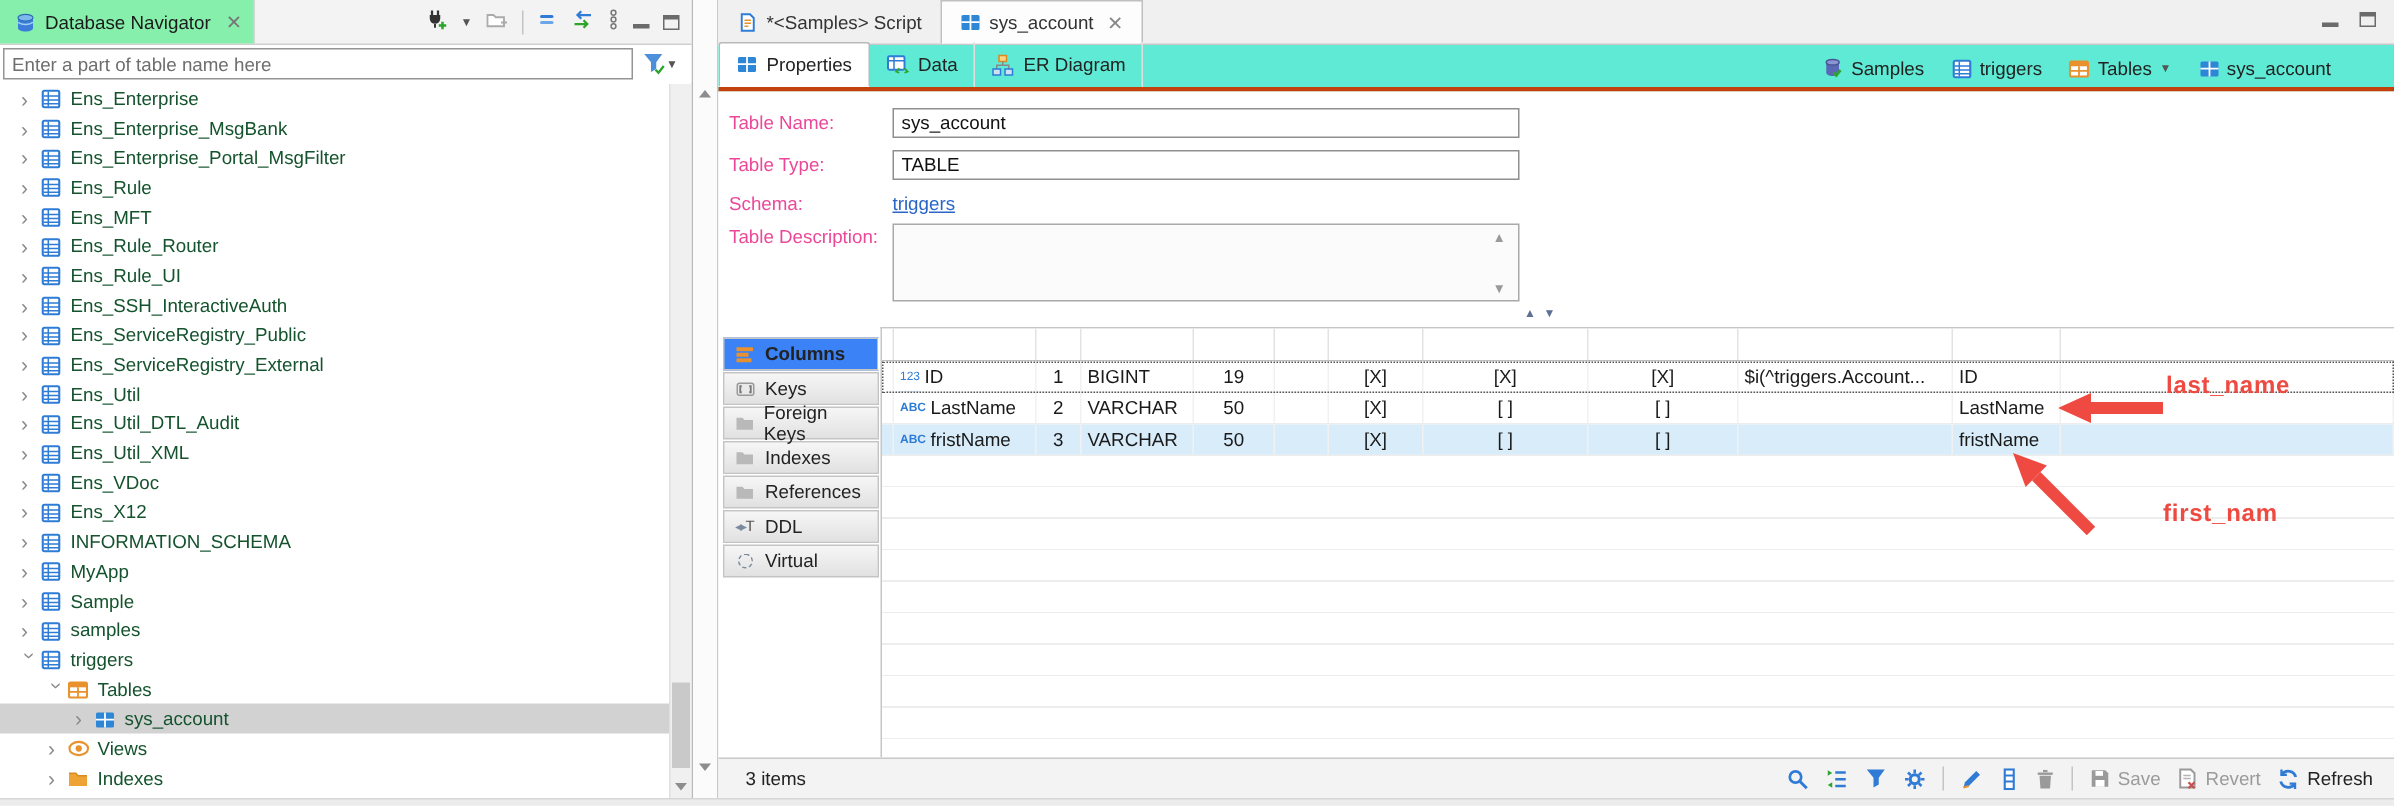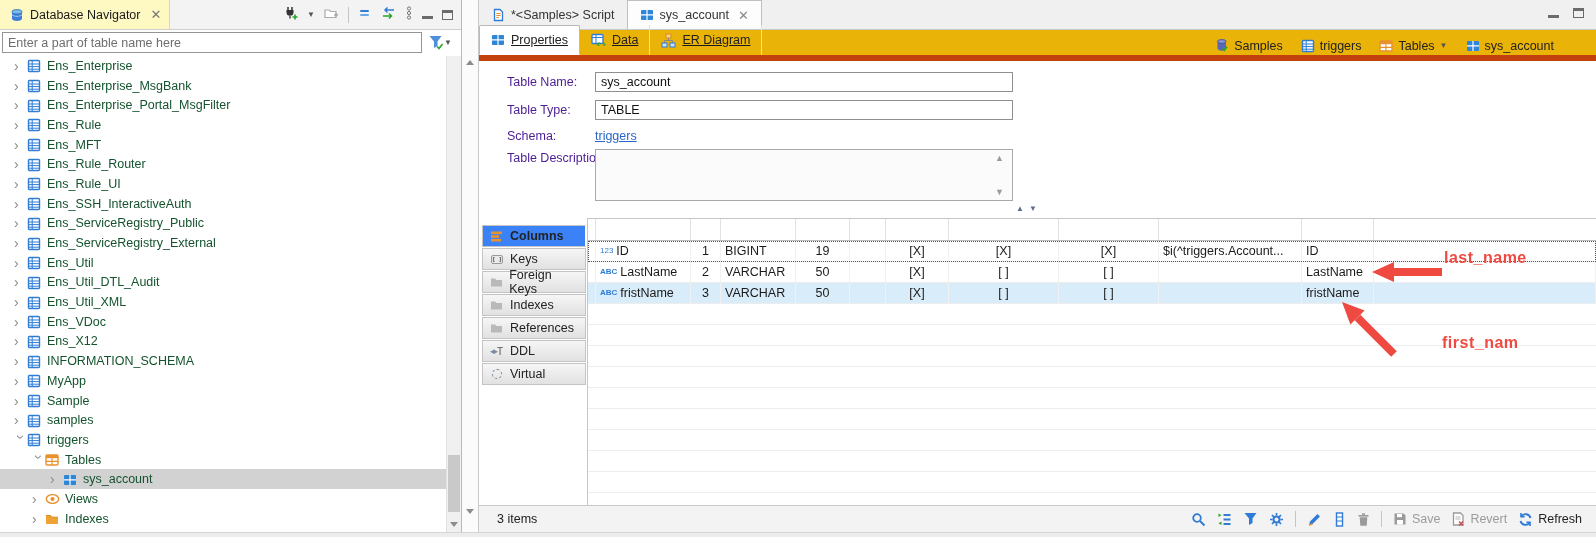--- a/index.html
+++ b/index.html
@@ -3,21 +3,21 @@
 <meta charset="utf-8">
 <style>
   * { margin:0; padding:0; box-sizing:border-box; }
   html,body { width:1596px; height:537px; }
   body { font-family:"Liberation Sans", sans-serif; font-size:12.5px; color:#1a1a1a; background:#ececec; overflow:hidden; }
   .app { position:relative; width:1596px; height:537px; background:#ececec; }
 
   
   .nav { position:absolute; left:0; top:0; width:462px; height:532px; background:#fff; border-right:1px solid #b9b9b9; }
   .nav-head { position:relative; height:30px; background:#f3f3f3; border-bottom:1px solid #cfcfcf; display:flex; align-items:center; }
-  .nav-tab { display:flex; align-items:center; gap:6px; height:29px; padding:0 8px 0 10px; background:#fef9c3; border-right:1px solid #d5d5d5; }
+  .nav-tab { display:flex; align-items:center; gap:6px; height:29px; padding:0 8px 0 10px; background:#86efac; border-right:1px solid #d5d5d5; }
   .nav-tab .x { color:#777; font-size:13px; margin-left:4px; cursor:pointer; }
   .nav-tools { margin-left:auto; display:flex; align-items:center; gap:9px; padding-right:8px; }
   .vsep { width:1px; height:16px; background:#c4c4c4; }
   .wmin { width:11px; height:3px; background:#6b6b6b; margin-top:6px; }
   .wmax { width:11px; height:10px; border:1px solid #6b6b6b; border-top:3px solid #6b6b6b; }
   .ddarrow { font-size:8px; color:#555; }
 
   .nav-filter { display:flex; align-items:center; height:25px; padding:1px 2px; background:#fff; }
   .nav-filter input { flex:0 0 420px; height:21px; border:1px solid #949494; padding:0 5px; font:12.5px "Liberation Sans",sans-serif; color:#701a75; }
   .nav-filter input::placeholder { color:#6e6e6e; }
@@ -48,28 +48,28 @@
   .estrip .sarr.down { bottom:18px; left:4px; }
 
   
   .editor { position:absolute; left:479px; top:0; right:0; height:532px; background:#fff; }
   .etabs { position:relative; height:30px; background:#f0f0f0; border-bottom:1px solid #c8c8c8; display:flex; align-items:flex-end; }
   .etab { display:flex; align-items:center; gap:6px; height:29px; padding:0 12px; color:#333; cursor:pointer; }
   .etab.active { background:#fdfdfd; border:1px solid #c0c0c0; border-bottom:none; }
   .etab .x { color:#888; font-size:13px; margin-left:3px; }
   .ewin { position:absolute; right:12px; top:8px; display:flex; gap:14px; align-items:center; }
 
-  .subtabs { position:relative; height:31px; background:#eab308; border-bottom:6px solid #c2410c; display:flex; align-items:flex-end;text-decoration:underline; }
+  .subtabs { position:relative; height:31px; background:#5eead4; border-bottom:3px solid #c2410c; display:flex; align-items:flex-end; }
   .stab { display:flex; align-items:center; gap:6px; height:30px; padding:0 11px; color:#222; border-right:1px solid #e0e0e0; cursor:pointer; }
   .stab.active { background:#fff; border:1px solid #b9b9b9; border-bottom:1px solid #fff; border-radius:2px 2px 0 0; }
   .crumbs { position:absolute; right:42px; top:0; height:31px; display:flex; align-items:center; gap:18px; }
   .crumb { display:flex; align-items:center; gap:5px; cursor:pointer; color:#222; }
 
   .form { position:absolute; top:61px; left:0; right:0; height:149px; background:#fff; }
-  .flabel { position:absolute; left:28px; color:#4c1d95; }
+  .flabel { position:absolute; left:7px; color:#ec4899; }
   .finput { position:absolute; left:116px; width:418px; height:20px; border:1px solid #8f8f8f; background:#fff; padding:0 5px; font:12.5px "Liberation Sans",sans-serif; color:#111; }
   .flink { position:absolute; left:116px; color:#2a66c8; text-decoration:underline; cursor:pointer; }
   .fdesc { position:absolute; left:116px; top:88px; width:418px; height:52px; border:1px solid #a9a9a9; background:#fbfbfb; resize:none; }
   .descarr { position:absolute; color:#9a9a9a; font-size:9px; left:516px; }
 
   
   .main { position:absolute; top:210px; left:0; right:0; bottom:27px; background:#fff; }
   .vtabs { position:absolute; left:0; top:15px; width:108px; }
   .vtab { display:flex; align-items:center; gap:6px; width:104px; height:22px; margin:0 0 1px 3px; padding:0 6px; background:linear-gradient(#f6f6f6,#e1e1e1); border:1px solid #c4c4c4; color:#222; cursor:pointer; }
   .vtab.active { background:#3b82f6; font-weight:bold; border-right:1px solid #fff; }

